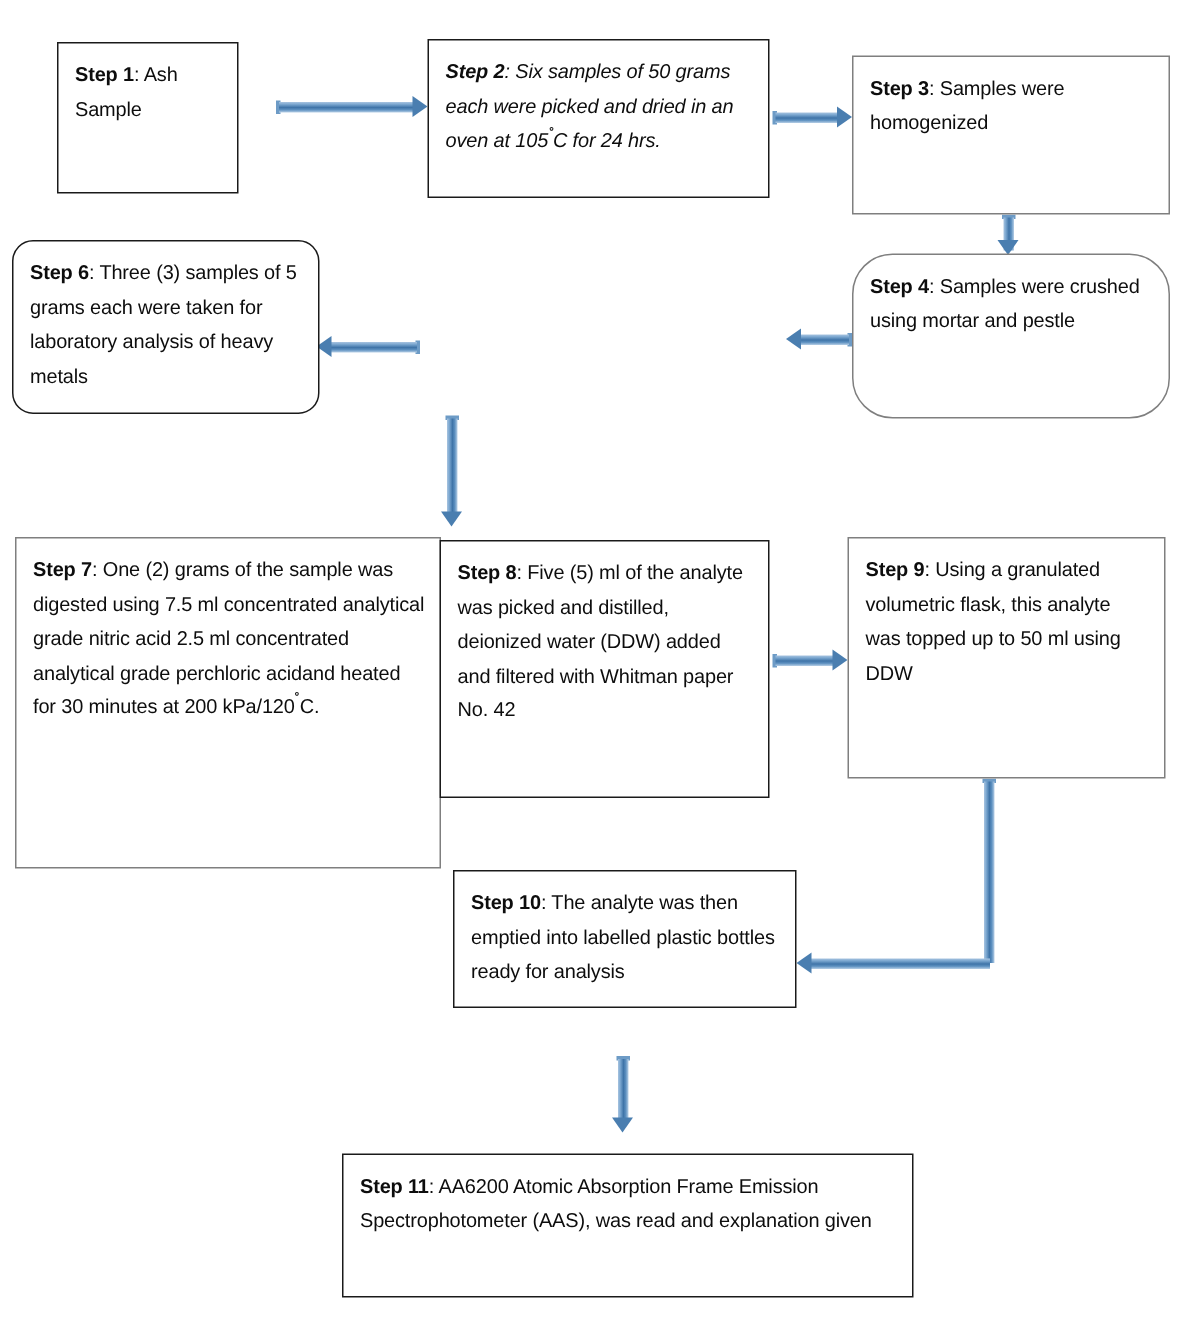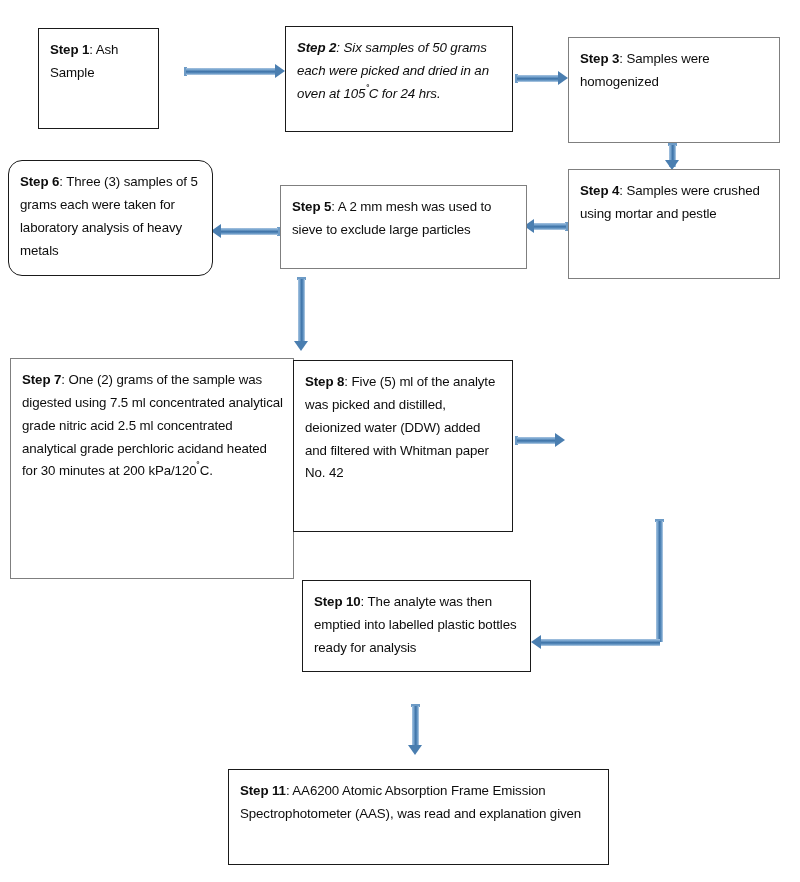--- a/index.html
+++ b/index.html
@@ -60,40 +60,40 @@
   </div>
 
   <div class="node dark" style="left:285px;top:26px;width:228px;height:106px;font-style:italic;">
     <p><span class="lbl">Step 2</span><span class="txt">: </span><span class="txt">Six samples of 50 grams each were picked and dried in an oven at 105</span><sup class="deg">˚</sup><span class="txt">C for 24 hrs.</span></p>
   </div>
 
   <div class="node gray" style="left:568px;top:37px;width:212px;height:106px;">
     <p><span class="lbl">Step 3</span><span class="txt">: </span><span class="txt">Samples were homogenized</span></p>
   </div>
 
-  <div class="node gray" style="left:568px;top:169px;width:212px;height:110px;">
+  <div class="node gray" style="left:568px;top:169px;width:212px;height:110px;border-radius:27px;">
     <p><span class="lbl">Step 4</span><span class="txt">: </span><span class="txt">Samples were crushed using mortar and pestle</span></p>
   </div>
 
-  <div class="node gray" style="left:280px;top:185px;width:247px;height:84px;">
-    <p><span class="lbl">Step 5</span><span class="txt">: </span><span class="txt">A 2 mm mesh was used to sieve to exclude large particles</span></p>
-  </div>
 
   <div class="node dark" style="left:8px;top:160px;width:205px;height:116px;border-radius:14px;">
     <p><span class="lbl">Step 6</span><span class="txt">: </span><span class="txt">Three (3) samples of 5 grams each were taken for laboratory analysis of heavy metals</span></p>
   </div>
 
   <div class="node gray" style="left:10px;top:358px;width:284px;height:221px;">
     <p><span class="lbl">Step 7</span><span class="txt">: </span><span class="txt">One (2) grams of the sample was digested using 7.5 ml concentrated analytical grade nitric acid 2.5 ml concentrated analytical grade perchloric acidand heated for 30 minutes at 200 kPa/120</span><sup class="deg">˚</sup><span class="txt">C.</span></p>
   </div>
 
   <div class="node dark" style="left:293px;top:360px;width:220px;height:172px;">
     <p><span class="lbl">Step 8</span><span class="txt">: </span><span class="txt">Five (5) ml of the analyte was picked and distilled, deionized water (DDW) added and filtered with Whitman paper No. 42</span></p>
   </div>
 
+  <div class="node gray" style="left:565px;top:358px;width:212px;height:161px;">
+    <p><span class="lbl">Step 9</span><span class="txt">: </span><span class="txt">Using a granulated volumetric flask, this analyte was topped up to 50 ml using DDW</span></p>
+  </div>
 
   <div class="node dark" style="left:302px;top:580px;width:229px;height:92px;">
     <p><span class="lbl">Step 10</span><span class="txt">: </span><span class="txt">The analyte was then emptied into labelled plastic bottles ready for analysis</span></p>
   </div>
 
   <div class="node dark" style="left:228px;top:757px;width:381px;height:96px;margin-top:12px;">
     <p><span class="lbl">Step 11</span><span class="txt">: </span><span class="txt">AA6200 Atomic Absorption Frame Emission Spectrophotometer (AAS), was read and explanation given</span></p>
   </div>
 
   <div class="conn">

